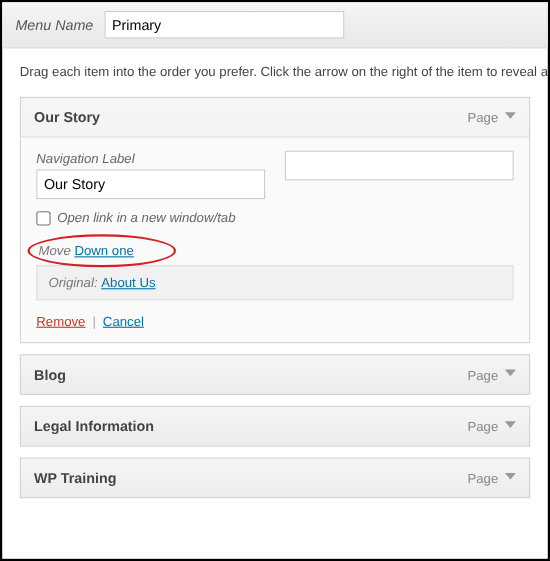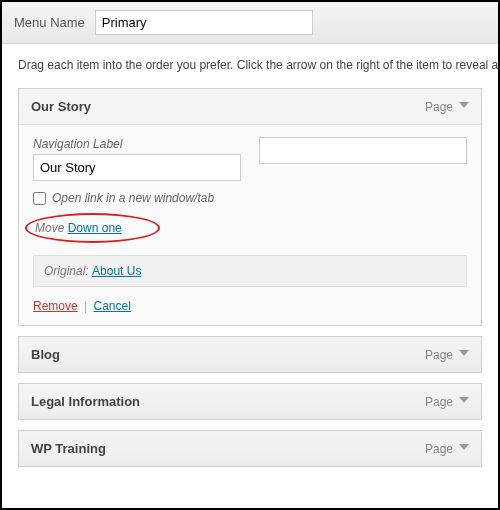--- a/index.html
+++ b/index.html
@@ -15,20 +15,21 @@
   }
   .menu-name-bar {
     background: linear-gradient(#f5f5f5, #e8e8e8);
     border-bottom: 1px solid #d8d8d8;
     padding: 8px 12px;
     display: flex;
     align-items: center;
     gap: 10px;
   }
   .menu-name-bar label {
+    font-style: italic;
     color: #555;
     font-size: 13px;
   }
   .menu-name-bar input {
     padding: 4px 6px;
     border: 1px solid #ccc;
     font-size: 13px;
     width: 218px;
     background: #fff;
   }
@@ -107,21 +108,20 @@
     font-size: 12px;
     color: #666;
     margin-bottom: 12px;
   }
   .checkbox-row input {
     width: 13px;
     height: 13px;
   }
   .move-row {
     font-size: 12px;
-    margin-bottom: 14px;
     position: relative;
     display: inline-block;
     padding: 4px 20px 6px 2px;
   }
   .move-label {
     font-style: italic;
     color: #777;
   }
   .move-link {
     color: #0074a2;

